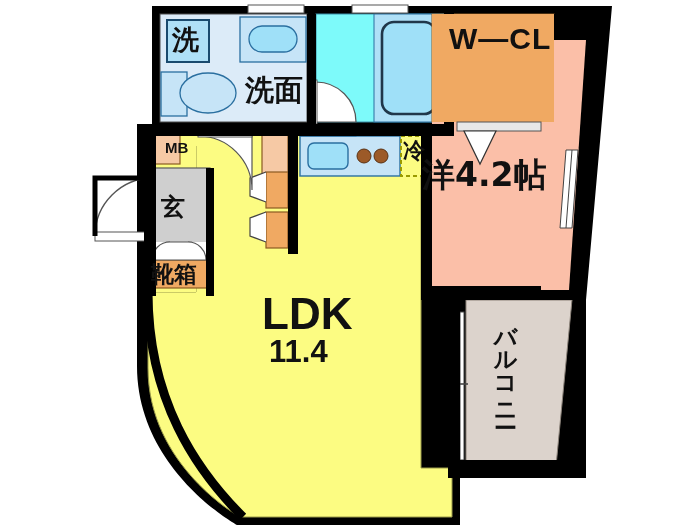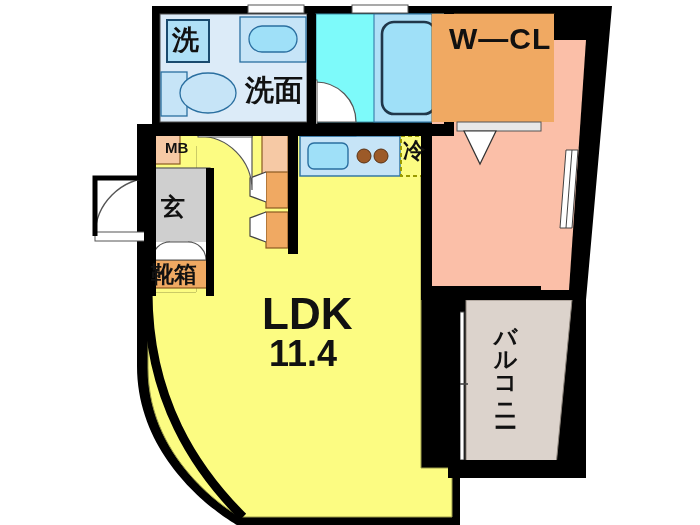--- a/index.html
+++ b/index.html
@@ -176,25 +176,26 @@
   </g>
 
 </svg>
 
 <div class="lbl lbl-jp" style="left:172px;top:26px;font-size:27px;">洗</div>
 
 <div class="lbl" style="left:449px;top:24px;font-size:30px;letter-spacing:1px;">W—CL</div>
 
 <div class="lbl lbl-jp" style="left:245px;top:76px;font-size:29px;">洗面</div>
 
+<div class="lbl lbl-jp" style="left:422px;top:158px;font-size:33px;">洋4.2帖</div>
 
 <div class="lbl lbl-jp vert" style="left:494px;top:310px;font-size:23px;">バルコニー</div>
 
 <div class="lbl" style="left:262px;top:292px;font-size:44px;">LDK</div>
-<div class="lbl" style="left:269px;top:336px;font-size:36px;">11.4</div>
+<div class="lbl" style="left:269px;top:336px;font-size:31px;">11.4</div>
 
 <div class="lbl lbl-jp" style="left:161px;top:195px;font-size:24px;">玄</div>
 
 <div class="lbl lbl-jp" style="left:151px;top:263px;font-size:23px;text-align:right;">靴箱</div>
 
 <div class="lbl" style="left:152px;top:140px;font-size:15px;margin-left:13px;">MB</div>
 
 <div class="lbl lbl-jp" style="left:403px;top:140px;font-size:22px;">冷</div>
 
 </div>

